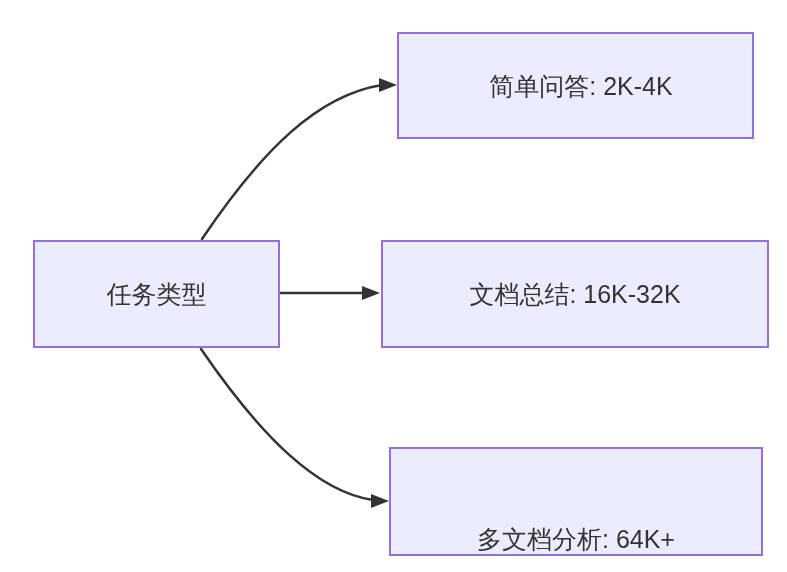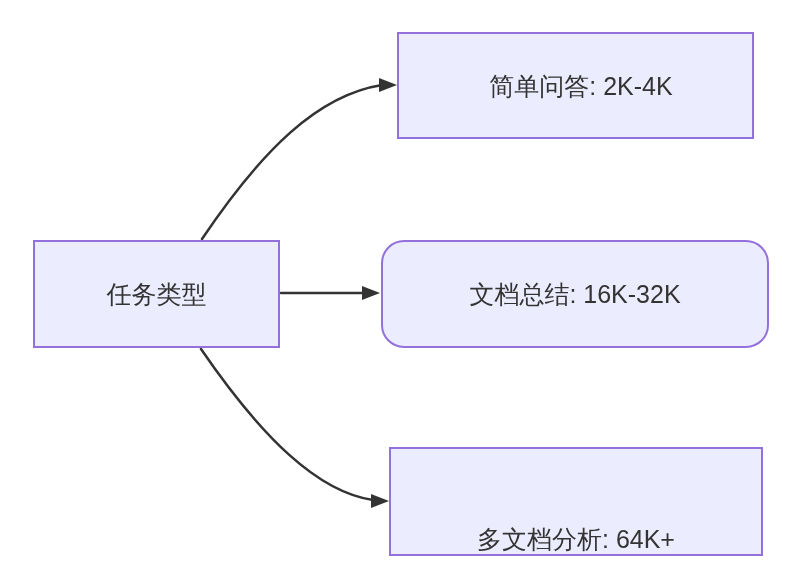--- a/index.html
+++ b/index.html
@@ -41,21 +41,21 @@
     background: var(--node-fill, #ECECFF);
     border: 2px solid var(--node-border, #9370DB);
     color: var(--text, #333333);
     font-size: 25px;
     line-height: 1.2;
     text-align: center;
     white-space: nowrap;
   }
   #node-task-type   { left: 33px;  top: 240px; width: 247px; height: 108px; }
   #node-simple-qa   { left: 397px; top: 32px;  width: 357px; height: 107px; padding-left: 11px; }
-  #node-doc-summary { left: 381px; top: 240px; width: 388px; height: 108px; border-radius: 23px; }
+  #node-doc-summary { left: 381px; top: 240px; width: 388px; height: 108px; }
   #node-multi-doc   { left: 389px; top: 447px; width: 374px; height: 109px; align-items: flex-end; }
 </style>
 </head>
 <body>
 
 <div class="canvas">
 
   <svg class="edges" viewBox="0 0 787 572" xmlns="http://www.w3.org/2000/svg">
 
     <g>

